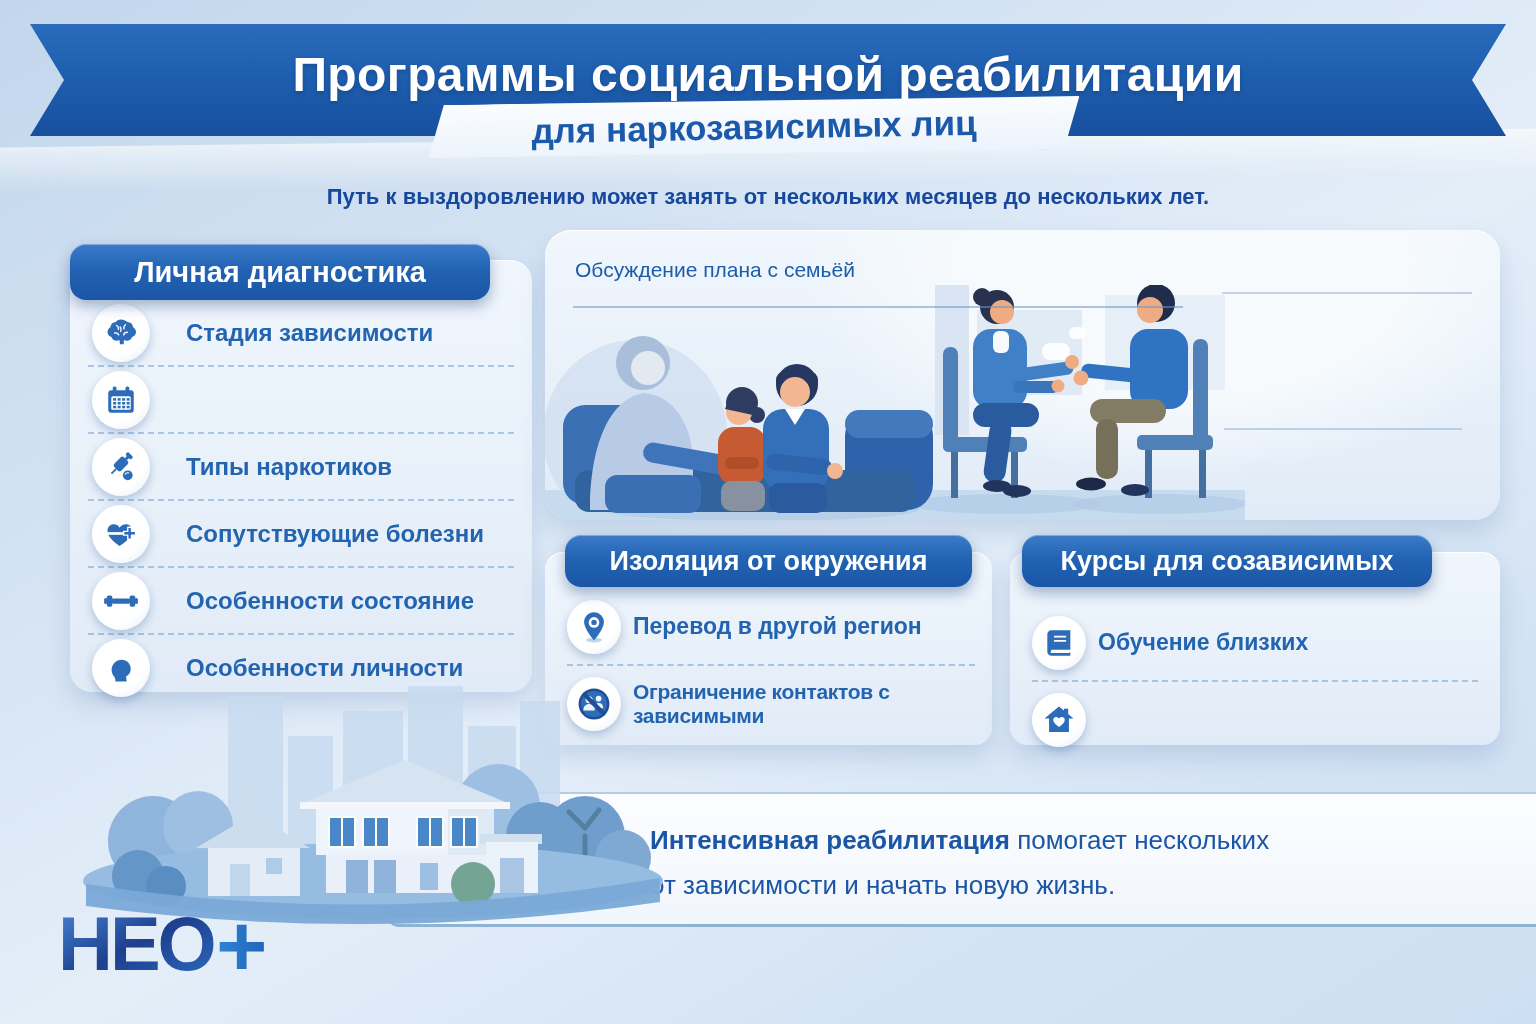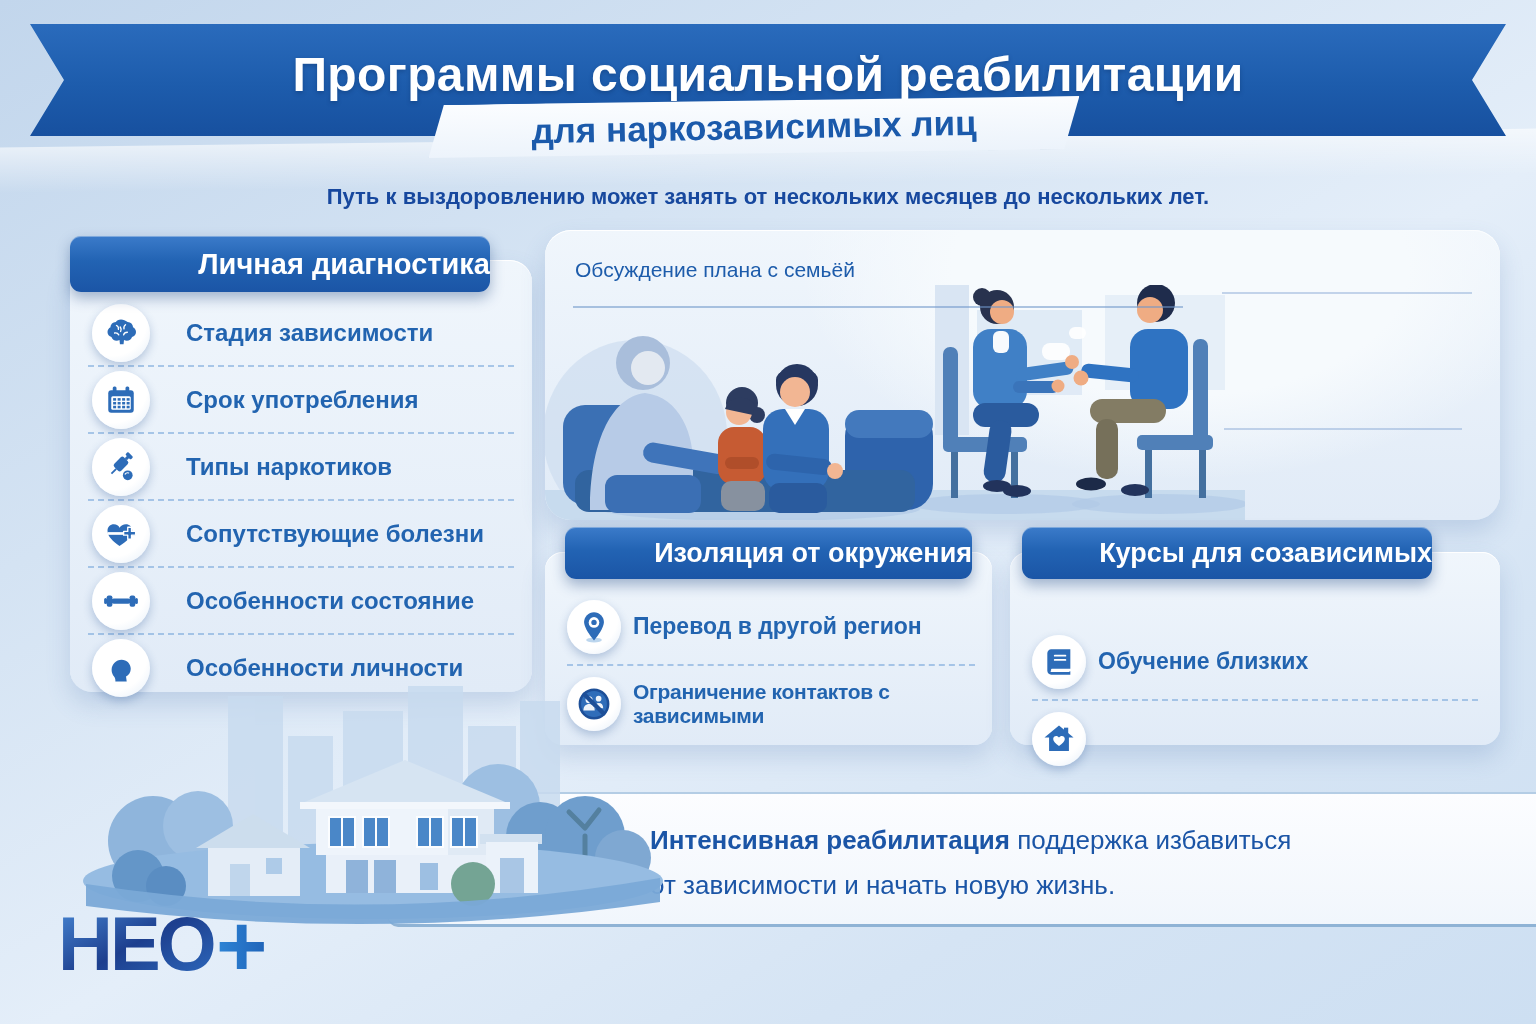--- a/index.html
+++ b/index.html
@@ -25,23 +25,23 @@
     box-shadow:0 8px 16px rgba(50,90,150,.25);}
   .subtitle-band span{color:#1b5aab;font-size:35px;font-weight:bold;}
   .intro{position:absolute;left:0;top:184px;width:100%;text-align:center;
     color:#17489e;font-size:22px;font-weight:bold;}
   
   .panel{position:absolute;background:linear-gradient(180deg,#f0f6fc 0%,#e1ebf7 100%);
     border-radius:22px;
     box-shadow:0 12px 24px rgba(70,110,170,.20), inset 0 1px 0 #ffffff;}
   .pill{position:absolute;z-index:4;
     background:linear-gradient(180deg,#3b7bca 0%,#2263b3 45%,#1b55a6 100%);
-    border-radius:11px;display:flex;align-items:center;justify-content:flex-end;
+    border-radius:16px;display:flex;align-items:center;justify-content:center;
     color:#fff;font-weight:bold;
-    box-shadow:0 6px 14px rgba(25,65,125,.38), inset 0 1px 0 rgba(255,255,255,.35);}
+    box-shadow:0 6px 14px rgba(25,65,125,.38), inset 0 1px 0 rgba(255,255,255,.35);margin-top:8px;}
   .icon-circle{width:58px;height:58px;border-radius:50%;flex:0 0 58px;
     background:radial-gradient(circle at 35% 30%,#ffffff 62%,#e3edf8 100%);
     box-shadow:0 4px 10px rgba(55,95,155,.32);
     display:flex;align-items:center;justify-content:center;}
   .icon-circle.sm{width:54px;height:54px;flex:0 0 54px;}
   
   .diag-panel{left:70px;top:260px;width:462px;height:432px;}
   .diag-pill{left:70px;top:236px;width:420px;height:56px;font-size:29px;}
   .diag-list{position:absolute;left:88px;top:300px;width:426px;z-index:3;}
   .diag-row{display:flex;align-items:center;gap:36px;height:65px;padding-left:4px;}
@@ -57,21 +57,21 @@
   .family-note{position:absolute;right:26px;top:102px;width:262px;text-align:center;
     color:#1b57a9;font-size:27px;font-weight:bold;line-height:1.4;z-index:3;}
   .note-rule-bot{position:absolute;right:38px;top:198px;width:238px;height:2px;background:rgba(130,165,210,.45);z-index:3;}
   .family-illu{position:absolute;left:0;top:55px;width:700px;height:235px;z-index:2;}
   
   .iso-panel{left:545px;top:552px;width:447px;height:193px;border-radius:18px;}
   .iso-pill{left:565px;top:527px;width:407px;height:52px;font-size:27px;}
   .iso-list{position:absolute;left:567px;top:589px;width:408px;z-index:3;}
   .course-panel{left:1010px;top:552px;width:490px;height:193px;border-radius:18px;}
   .course-pill{left:1022px;top:527px;width:410px;height:52px;font-size:27px;}
-  .course-list{position:absolute;left:1032px;top:624px;width:446px;z-index:3;}
+  .course-list{position:absolute;left:1032px;top:605px;width:446px;z-index:3;}
   .mini-row{display:flex;align-items:center;gap:12px;height:75px;}
   .mini-row + .mini-row{border-top:2px dashed rgba(125,170,220,.62);}
   .mini-label{color:#2264b0;font-size:23px;font-weight:bold;}
   .mini-label.long{font-size:21px;letter-spacing:-.3px;}
   
   .bottom-band{position:absolute;left:388px;top:792px;width:1148px;height:130px;z-index:1;
     background:linear-gradient(180deg,#fcfdff 0%,#f1f6fc 100%);
     border-top:2px solid #b4cde5;border-bottom:3px solid #8fb3d5;
     border-radius:80px 0 0 10px;}
   .footer-text{position:absolute;left:650px;top:818px;z-index:2;
@@ -127,21 +127,20 @@
               <rect x="19.5" y="26.6" width="4" height="3.4"></rect>
               <rect x="25.5" y="26.6" width="4" height="3.4"></rect>
               <rect x="31.5" y="26.6" width="4" height="3.4"></rect>
             <rect x="13.5" y="31.7" width="4" height="3.4"></rect>
               <rect x="19.5" y="31.7" width="4" height="3.4"></rect>
               <rect x="25.5" y="31.7" width="4" height="3.4"></rect>
               <rect x="31.5" y="31.7" width="4" height="3.4"></rect>
           </g>
         </svg>
       </span>
-      <span class="diag-label">Срок употребления</span>
     </div>
 
     <div class="diag-row">
       <span class="icon-circle">
         <svg width="36" height="36" viewBox="0 0 48 48">
           <g fill="#2d6cb8" transform="rotate(45 24 20)">
             <rect x="19" y="2" width="10" height="5" rx="1.5"></rect>
             <rect x="22" y="6" width="4" height="5"></rect>
             <rect x="17.5" y="11" width="13" height="18" rx="3"></rect>
             <rect x="22.8" y="29" width="2.4" height="9"></rect>
@@ -326,21 +325,21 @@
           <rect x="31" y="8" width="6" height="9" fill="#2d6cb8"></rect>
           <path d="M24 5L3.5 22h6.5v19h28V22h6.5L24 5z" fill="#2d6cb8"></path>
           <path d="M24 34c-4.7-3.5-8.2-6.4-8.2-10 0-2.4 1.9-4.2 4.2-4.2 1.6 0 3 .8 4 2.2 1-1.4 2.4-2.2 4-2.2 2.3 0 4.2 1.8 4.2 4.2 0 3.6-3.5 6.5-8.2 10z" fill="#ffffff"></path>
         </svg>
       </span>
     </div>
   </div>
 
   <div class="bottom-band"></div>
   <div class="footer-text">
-    <div><b>Интенсивная реабилитация</b><span> поддержка избавиться</span></div>
+    <div><b>Интенсивная реабилитация</b><span> помогает нескольких</span></div>
     <div>от зависимости и начать новую жизнь.</div>
   </div>
 
   <svg class="house-illu" viewBox="0 0 585 250">
     <g fill="#c8dbef" opacity=".85">
       <rect x="150" y="20" width="55" height="150"></rect>
       <rect x="210" y="60" width="45" height="115"></rect>
       <rect x="265" y="35" width="60" height="140"></rect>
       <rect x="330" y="10" width="55" height="170"></rect>
       <rect x="390" y="50" width="48" height="130"></rect>

